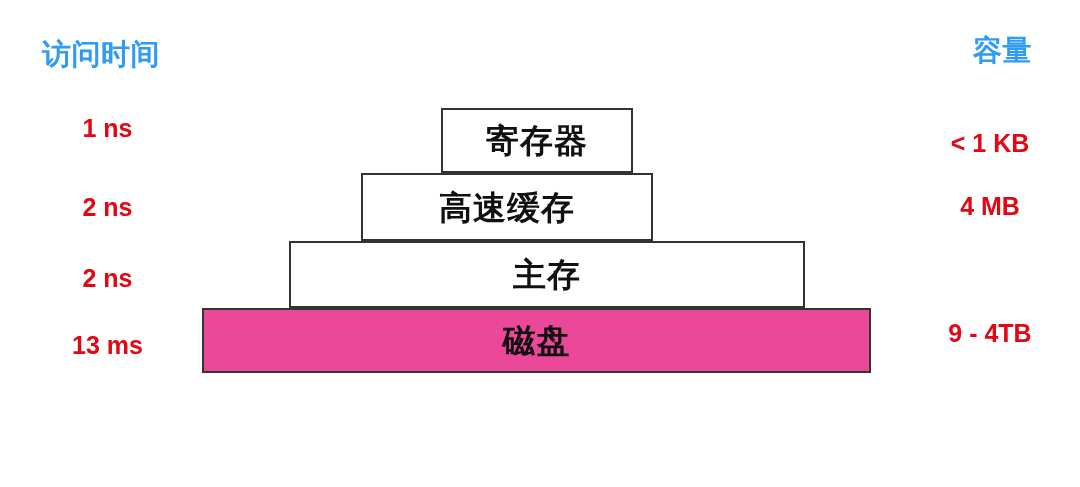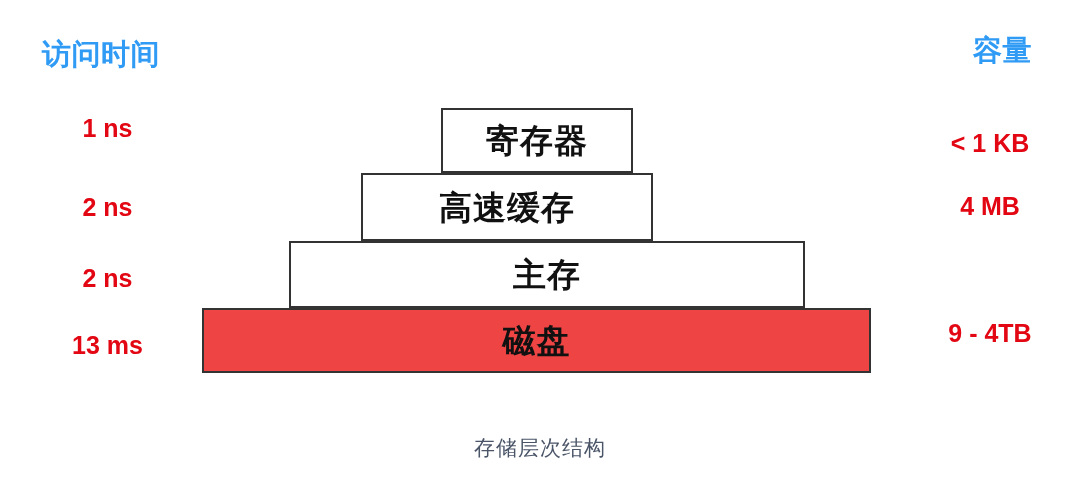--- a/index.html
+++ b/index.html
@@ -136,21 +136,20 @@
     </div>
 
     <div class="tier" id="tier-1" style="background: rgb(255, 255, 255);">
       <span class="tier-label" style="color: rgb(17, 17, 17);">高速缓存</span>
     </div>
 
     <div class="tier" id="tier-2" style="background: rgb(255, 255, 255);">
       <span class="tier-label" style="color: rgb(17, 17, 17);">主存</span>
     </div>
 
-    <div class="tier" id="tier-3" style="background: #ef4444; text-align: center;">
+    <div class="tier" id="tier-3" style="background: #ec4899; text-align: center;">
       <span class="tier-label" style="color: rgb(17, 17, 17);">磁盘</span>
     </div>
 
   </div>
 
-  <div id="figure-caption">存储层次结构</div>
 
 </div>
 
 </body></html>

